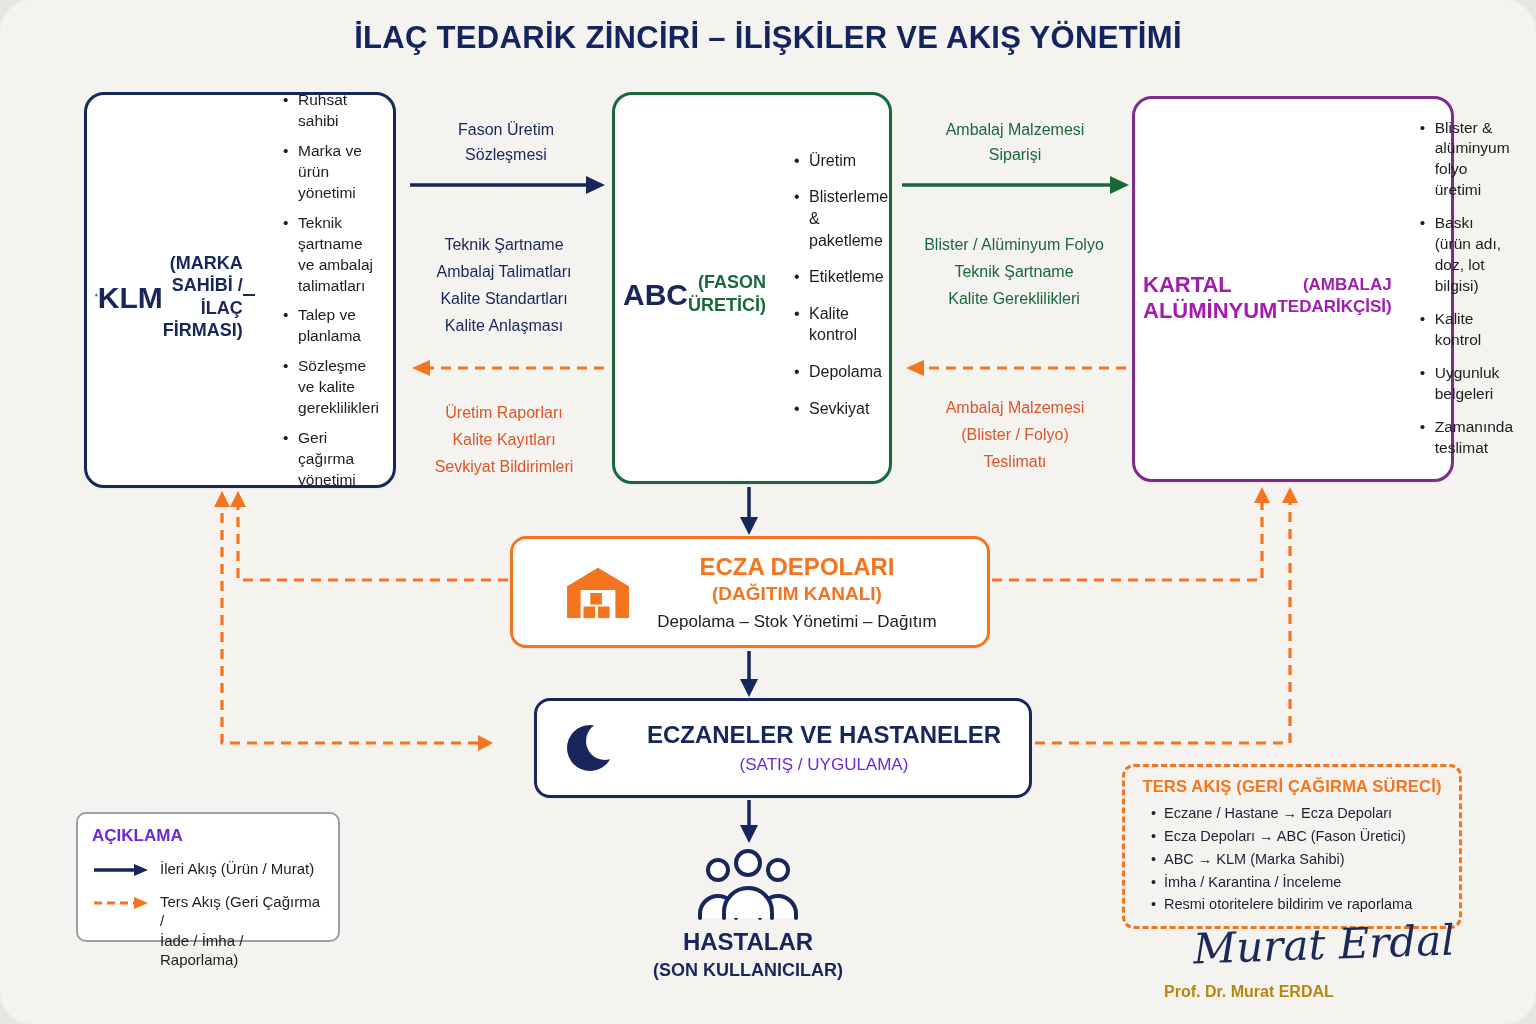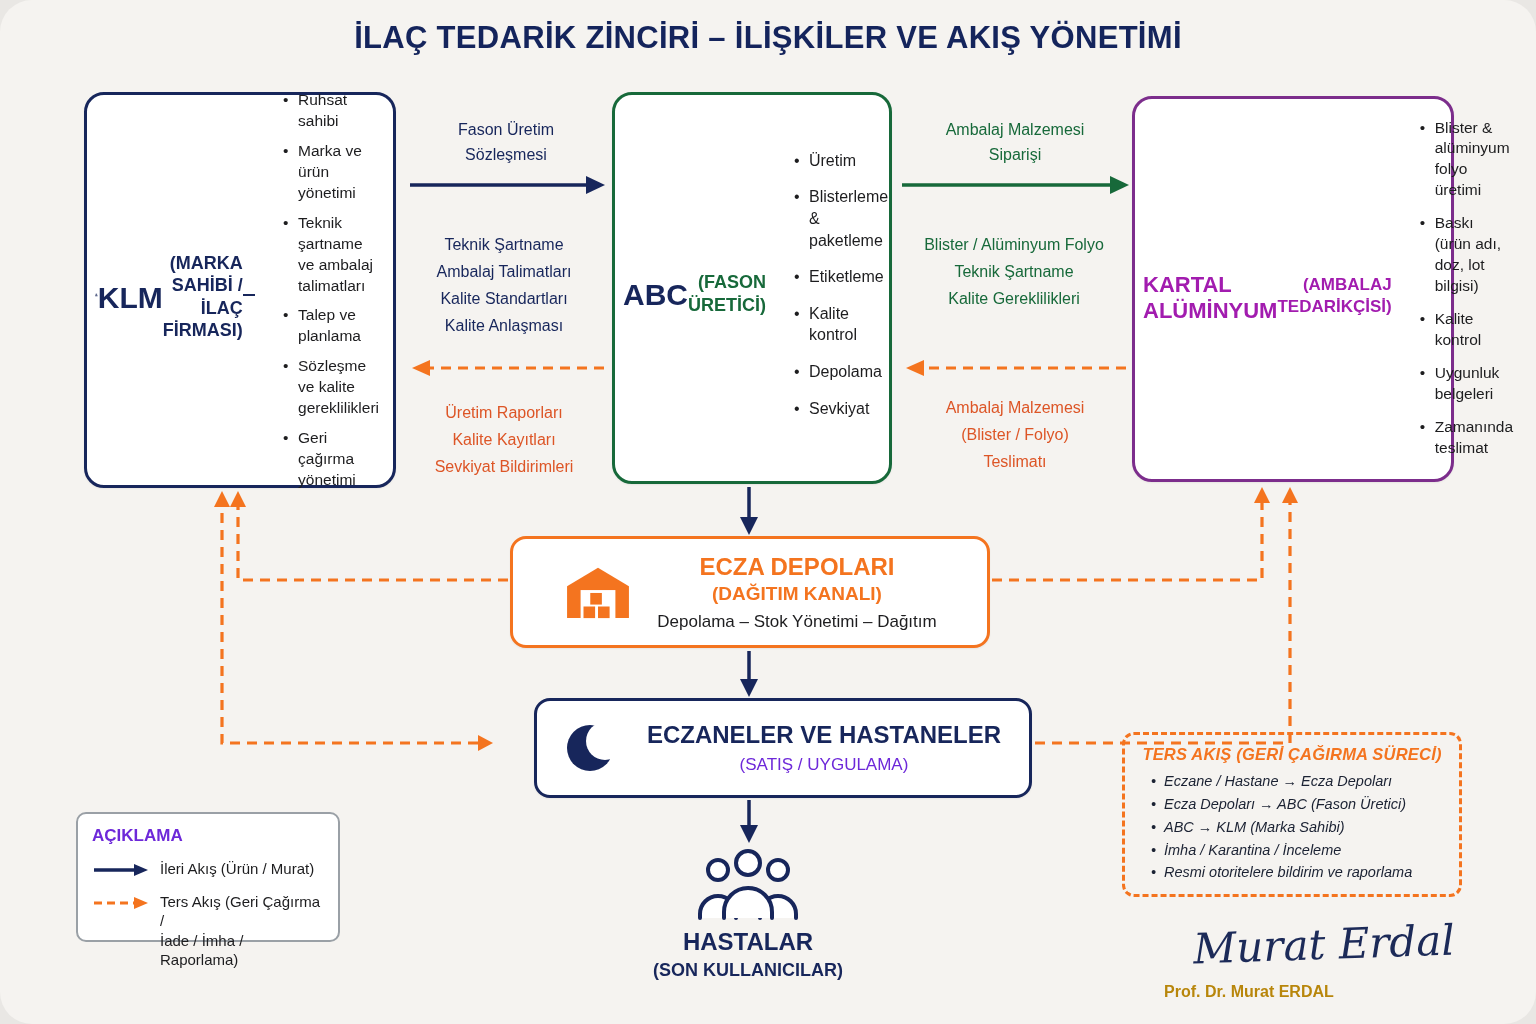--- a/index.html
+++ b/index.html
@@ -88,22 +88,22 @@
     background:#fff; border:2px solid #9aa0a6; border-radius:10px;
     padding:12px 14px 8px;
   }
   .legend-title { text-align:left; font-size:17px; font-weight:800; color:#6d28d9; }
   .legend-row { display:flex; align-items:flex-start; gap:10px; margin-top:13px; }
   .legend-row svg { flex:0 0 auto; margin-top:3px; }
   .legend-text { font-size:15px; color:#1D1D1F; line-height:1.3; white-space:pre-line; }
 
   
   .reverse-box {
-    position:absolute; left:1122px; top:732px; width:340px;
-    border:3px dashed #F4741F; border-radius:12px; padding:10px 12px 8px;font-style:italic;
+    position:absolute; left:1122px; top:764px; width:340px;
+    border:3px dashed #F4741F; border-radius:12px; padding:10px 12px 8px;
   }
   .reverse-title { text-align:center; font-size:16.5px; font-weight:800; color:#F4741F; letter-spacing:.2px; }
   ul.reverse-list { list-style:none; margin-top:8px; padding-left:14px; }
   ul.reverse-list li { position:relative; padding-left:13px; font-size:14.5px; color:#1B2233; margin-bottom:4px; line-height:1.3; }
   ul.reverse-list li::before { content:"•"; position:absolute; left:0; top:0; }
 
   
   .signature {
     position:absolute; left:1164px; top:920px; width:320px; text-align:center;
     font-family:"DejaVu Serif", serif; font-style:italic; font-size:42px;

